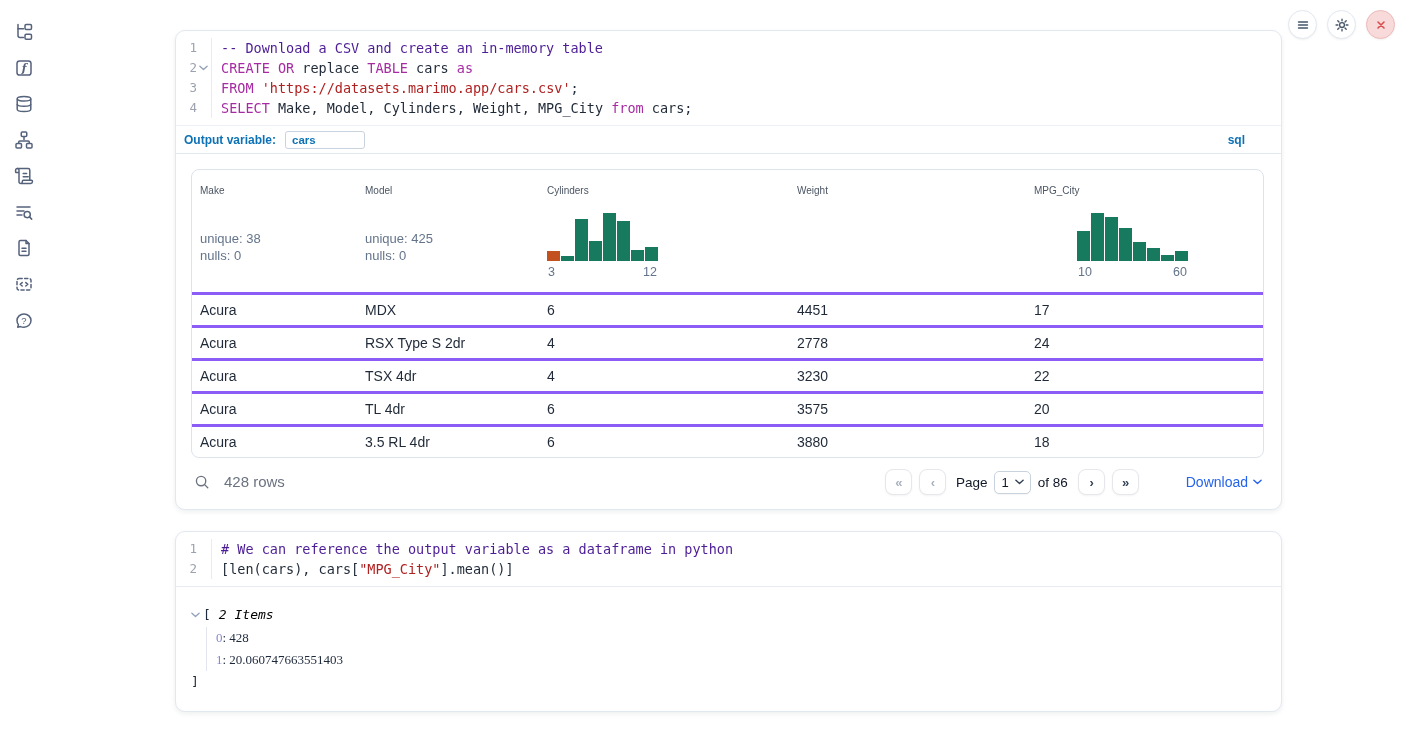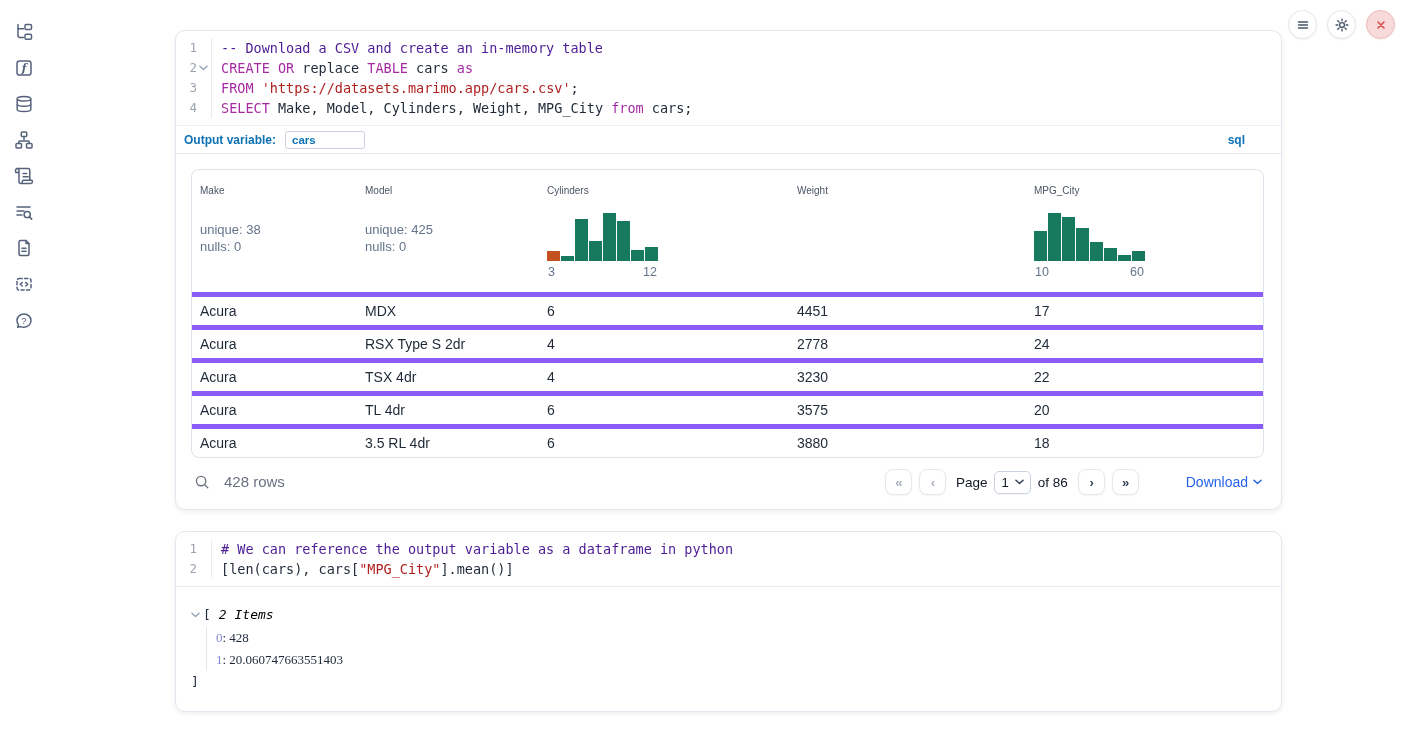--- a/index.html
+++ b/index.html
@@ -45,28 +45,28 @@
     border-radius:3px; font-size:11.5px; font-weight:bold; color:#0d72b5;
     padding:0 6px; display:flex; align-items:center; background:#fff; }
   .lang-badge { margin-left:auto; color:#0d72b5; font-weight:bold; font-size:12px; }
 
   
   .output-section { padding:15px 17px 3px 15px; }
   .table-box { border:1px solid #dde3ea; border-radius:8px; overflow:hidden; }
   .thead { display:grid; grid-template-columns:165px 182px 250px 237px 1fr; height:122px; }
   .th { padding:12px 8px 0 8px; }
   .th-name { font-size:10px; color:#4b5563; line-height:18px; }
-  .th-stats { margin-top:21px; font-size:13px; color:#64748b; line-height:17px; }
+  .th-stats { margin-top:30px; font-size:13px; color:#64748b; line-height:17px; }
   .hist { margin-top:13px; }
   .hist-bars { display:flex; align-items:flex-end; gap:1px; height:48px; }
   .bar { width:13px; flex:none; }
   .hist-labels { display:flex; justify-content:space-between; margin-top:4px;
     font-size:12.5px; color:#64748b; padding:0 1px; }
   .trow { display:grid; grid-template-columns:165px 182px 250px 237px 1fr;
-    border-top:5px solid #8b5cf6; height:33px; align-items:center;
+    border-top:3px solid #8b5cf6; height:33px; align-items:center;
     font-size:14px; color:#1f2937; }
   .td { padding:0 8px; }
 
   
   .table-footer { display:flex; align-items:center; height:48px; padding:0 2px; }
   .rows-count { display:flex; align-items:flex-start; gap:13px; color:#6b7280; font-size:15px; }
   .search-btn { display:flex; color:#6b7280; cursor:pointer; }
   .pager { margin-left:auto; display:flex; align-items:center; gap:7px; }
   .pg-btn { width:27px; height:26px; border:1px solid #e5e7eb; border-radius:8px; background:#fff;
     box-shadow:0 1px 2px rgba(0,0,0,.05); display:flex; align-items:center; justify-content:center;
@@ -250,21 +250,21 @@
                     <span>3</span>
                     <span>12</span>
                   </div>
                 </div>
               </div>
               <div class="th">
                 <div class="th-name">Weight</div>
               </div>
               <div class="th">
                 <div class="th-name">MPG_City</div>
-                <div class="hist" style="width: 111px;">
+                <div class="hist" style="width: 111px; margin-left: 43px;">
                   <div class="hist-bars">
                     <div class="bar" style="height: 30px; background: rgb(23, 121, 94);"></div>
                     <div class="bar" style="height: 48px; background: rgb(23, 121, 94);"></div>
                     <div class="bar" style="height: 44px; background: rgb(23, 121, 94);"></div>
                     <div class="bar" style="height: 33px; background: rgb(23, 121, 94);"></div>
                     <div class="bar" style="height: 19px; background: rgb(23, 121, 94);"></div>
                     <div class="bar" style="height: 13px; background: rgb(23, 121, 94);"></div>
                     <div class="bar" style="height: 6px; background: rgb(23, 121, 94);"></div>
                     <div class="bar" style="height: 10px; background: rgb(23, 121, 94);"></div>
                   </div>

